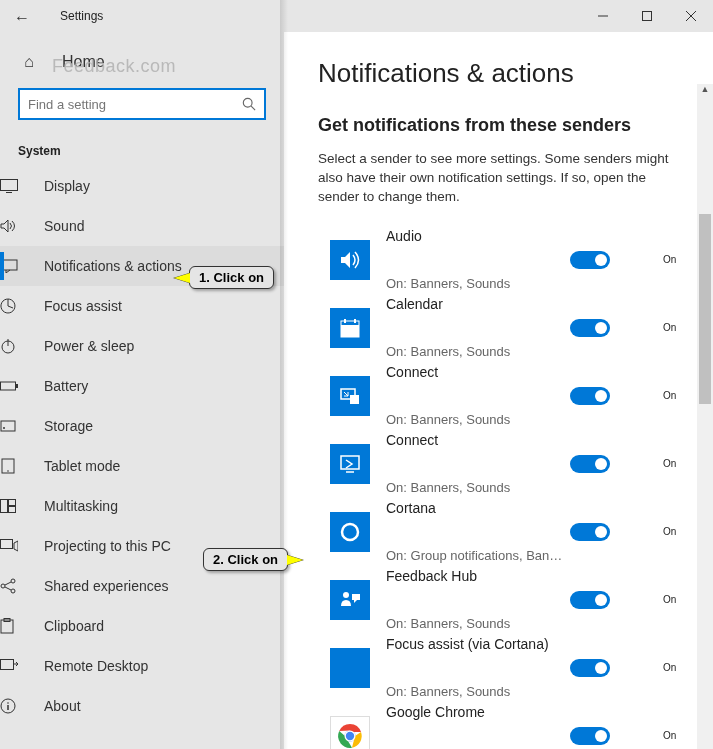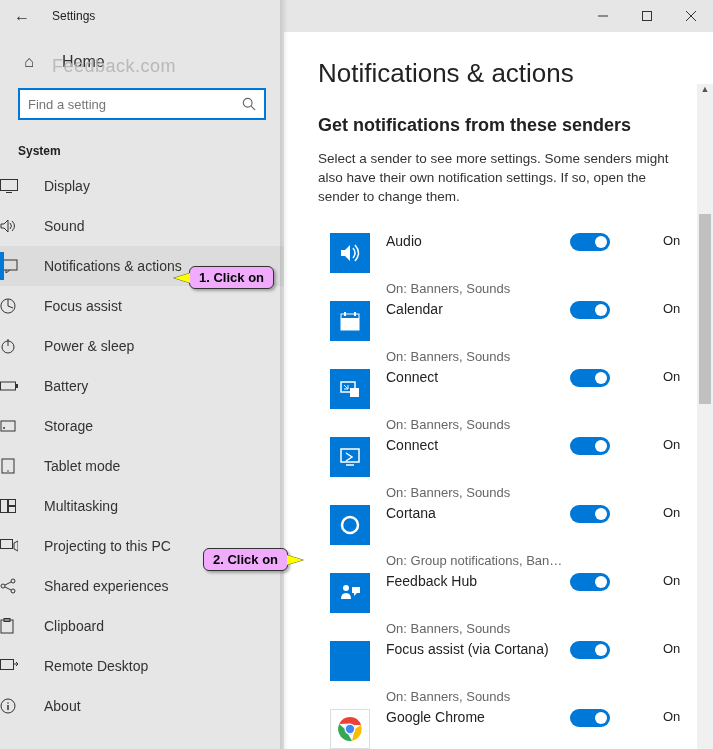--- a/index.html
+++ b/index.html
@@ -1,19 +1,19 @@
 <!DOCTYPE html>
 <html><head>
 <meta charset="utf-8">
 <style>
 * { margin: 0; padding: 0; box-sizing: border-box; font-family: "Segoe UI", Arial, sans-serif; }
 body { width: 713px; height: 749px; background: #fff; overflow: hidden; position: relative; }
 .titlebar { height: 32px; display: flex; align-items: center; background: #e6e6e6; }
 .titlebar .back { width: 44px; text-align: center; font-size: 16px; color: #333; cursor: pointer; }
-.titlebar .title { font-size: 12px; color: #222; margin-left: 8px; }
+.titlebar .title { font-size: 12px; color: #222; margin-left: 16px; }
 .titlebar .spacer { flex: 1; }
 .titlebar .winbtn { width: 44px; height: 32px; display: flex; align-items: center; justify-content: center; cursor: pointer; color: #333; }
 .winbtn svg { width: 10px; height: 10px; }
 .main { display: flex; height: 717px; }
 .sidebar { width: 284px; background: #e6e6e6; position: relative; padding-top: 10px; }
 .home { display: flex; align-items: center; height: 40px; padding-left: 18px; cursor: pointer; color: #333; }
 .home .icon { width: 22px; text-align: center; margin-right: 22px; }
 .searchbox { margin: 6px 18px 14px 18px; height: 32px; border: 2px solid #0078d7; background: #fff; display: flex; align-items: center; padding: 8px 8px; }
 .searchbox input { flex:1; border:none; outline:none; font-size:13px; color:#666; background:transparent; }
 .searchbox .sicon { color:#555; }
@@ -21,34 +21,34 @@
 .nav { position: relative; }
 .nav-item { display: flex; align-items: center; height: 40px; cursor: pointer; color: #333; font-size: 14px; position: relative; }
 .nav-item .icon { width: 22px; text-align: center; margin-right: 22px; color: #333; }
 .nav-item.active::before { content:""; position:absolute; left:0; top:6px; bottom:6px; width:4px; background:#0078d7; }
 .nav-item.active { background: #dcdcdc; }
 .content { flex:1; background:#fff; position:relative; overflow:hidden; }
 .content-inner { padding: 26px 24px 0 34px; height: 100%; overflow-y: hidden; }
 .page-title { font-size: 26px; font-weight: 350; color: #222; margin-bottom: 26px; }
 .subheading { font-size: 18px; font-weight: 600; color: #222; margin-bottom: 14px; }
 .desc { font-size: 13.5px; color: #333; line-height: 1.4; margin-bottom: 26px; max-width: 370px; }
-.sender { display: flex; align-items: flex-start; height: 54px; margin-bottom: 14px; cursor: pointer; padding-left: 12px; }
+.sender { display: flex; align-items: center; height: 54px; margin-bottom: 14px; cursor: pointer; padding-left: 12px; }
 .app-icon { width: 40px; height: 40px; background: #0078d7; margin-right: 16px; display:flex; align-items:center; justify-content:center; color:#fff; flex-shrink:0; }
 .app-icon.chrome { background:#fff; border:1px solid #ddd; }
 .sender-text { flex: 1; min-width: 0; }
 .sender-name { font-size: 14px; color: #222; }
 .sender-sub { font-size: 13px; color: #666; white-space: nowrap; overflow:hidden; text-overflow:ellipsis; max-width: 180px; margin-top: 32px; }
 .toggle { width: 40px; height: 18px; background: #0078d7; border-radius: 9px; position: relative; margin-right: 12px; cursor:pointer; }
 .toggle::after { content:""; position:absolute; right:3px; top:3px; width:12px; height:12px; background:#fff; border-radius:50%; }
-.toggle-label { font-size: 13px; color:#222; width: 26px; margin-left: 41px; }
+.toggle-label { font-size: 10px; color:#222; width: 26px; margin-left: 41px; }
 .scrollbar-track { position:absolute; right:0; top:52px; width:16px; bottom:0; background:#f0f0f0; }
 .scroll-thumb { position:absolute; right:2px; top:130px; width:12px; height:190px; background:#c0c0c0; cursor:pointer; }
 .scroll-arrow { position:absolute; right:0; width:16px; height:16px; text-align:center; font-size:9px; color:#555; cursor:pointer; }
 .scroll-arrow.up { top:0; }
-.callout { position: absolute; background: #f0abfc; border: 1px solid #333; border-radius: 6px; padding: 3px 9px; font-size: 13px; font-weight: 600; color: #000; z-index: 10; white-space:nowrap; box-shadow: 2px 2px 3px rgba(0,0,0,0.3); }
+.callout { position: absolute; background: #e5e5e5; border: 1px solid #333; border-radius: 6px; padding: 3px 9px; font-size: 13px; font-weight: 600; color: #000; z-index: 10; white-space:nowrap; box-shadow: 2px 2px 3px rgba(0,0,0,0.3); }
 .callout .tail { position:absolute; width:0; height:0; }
 .callout.c1 { top: 266px; left: 189px; }
 .callout.c1 .tail { left:-16px; top:6px; border-top:5px solid transparent; border-bottom:5px solid transparent; border-right:16px solid #ffff00; filter: drop-shadow(-1px 0 0 #333); }
 .callout.c2 { top: 548px; left: 203px; }
 .callout.c2 .tail { right:-16px; top:6px; border-top:5px solid transparent; border-bottom:5px solid transparent; border-left:16px solid #ffff00; filter: drop-shadow(1px 0 0 #333); }
 .watermark { position:absolute; top:56px; left:52px; color: rgba(180,180,180,0.9); font-size:18px; font-weight:300; letter-spacing:0.5px; pointer-events:none; z-index:5; }
 .divider-shadow { position:absolute; left:280px; top:0; bottom:0; width:8px; background: linear-gradient(to right, rgba(0,0,0,0.12), transparent); pointer-events:none; }
 svg { display:block; }
 </style>
 </head>

